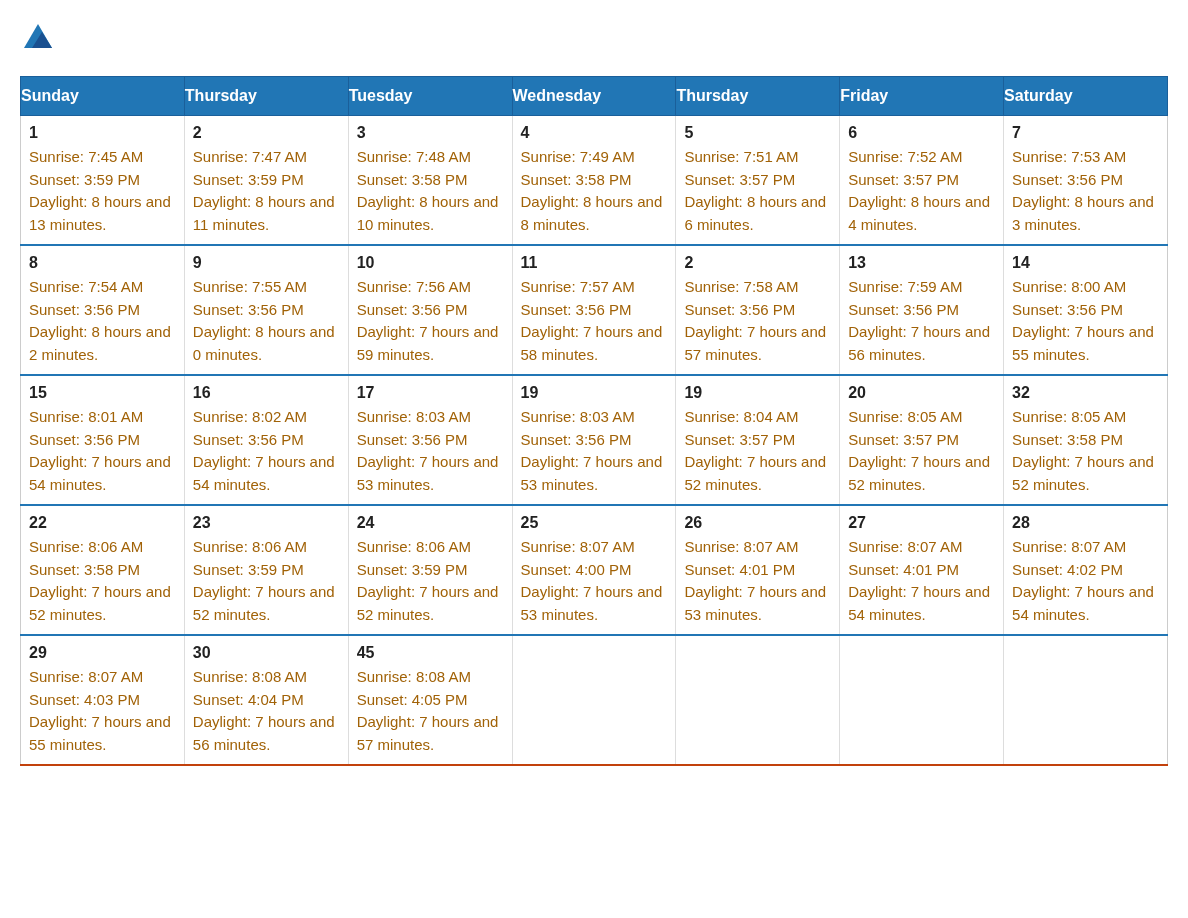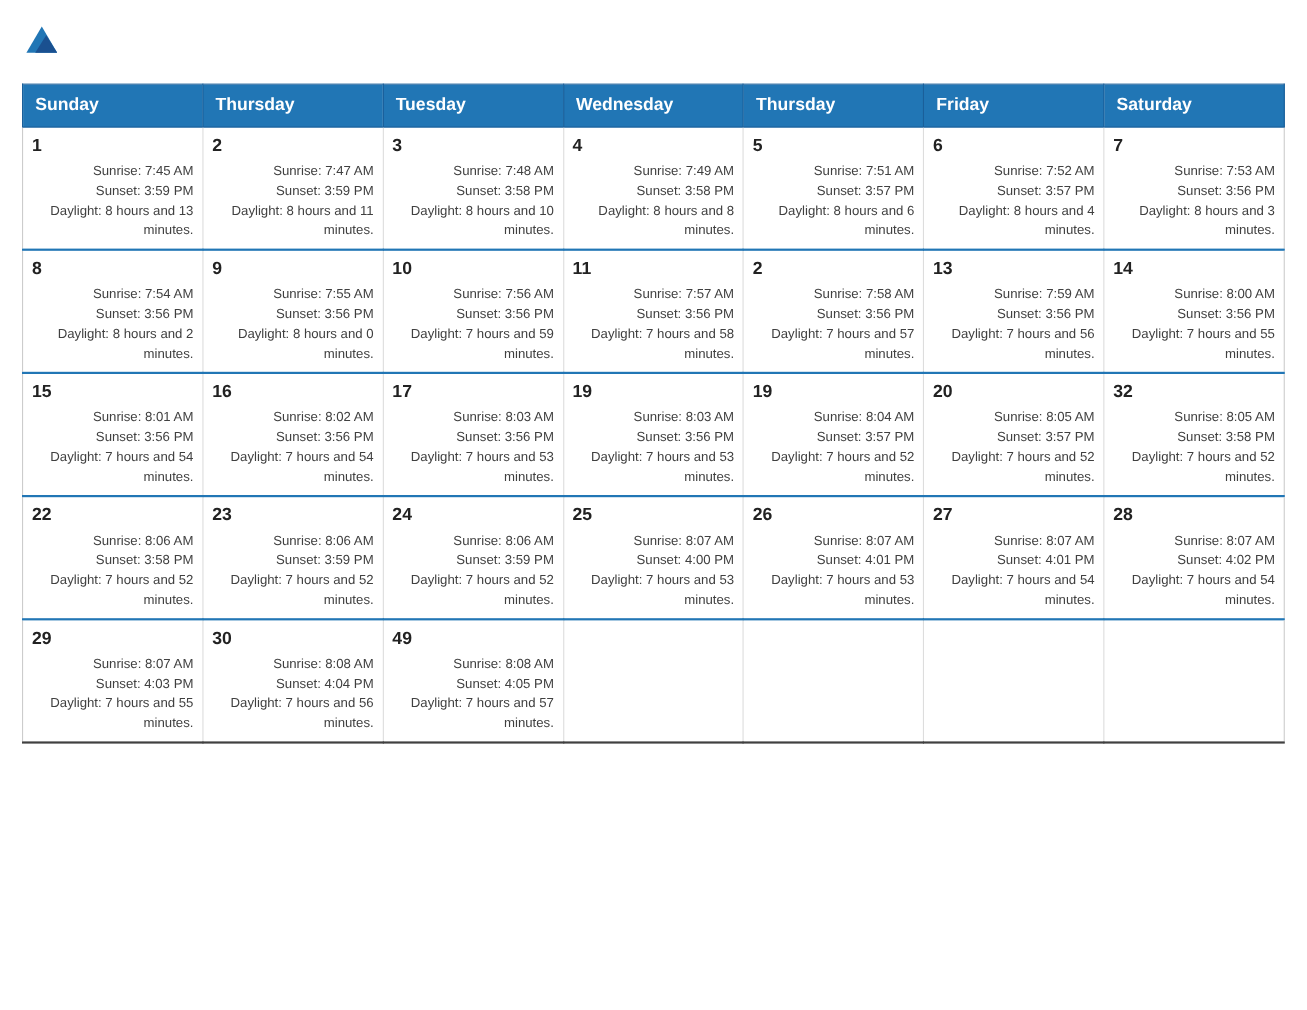--- a/index.html
+++ b/index.html
@@ -44,21 +44,21 @@
       border-collapse: collapse;
       table-layout: fixed;
     }
     thead tr {
       background-color: #2176b5;
     }
     thead th {
       color: #fff;
       font-size: 16px;
       font-weight: bold;
-      padding: 10px 11px;
+      padding: 10px 0;
       text-align: left;
       border: 1px solid #1a5f9a;
     }
     tbody tr {
       border-bottom: 2px solid #2176b5;
     }
     tbody td {
       vertical-align: top;
       padding: 8px;
       font-size: 13.5px;
@@ -75,30 +75,29 @@
       border-right: 1px solid #ccc;
     }
     .day-num {
       font-size: 16px;
       font-weight: bold;
       color: #222;
       display: block;
       margin-bottom: 4px;
     }
     .day-info {
-      font-size: 12px;
-      color: #404040;
+      font-size: 15px;
+      color: #a16207;
       line-height: 1.5;
-      text-align: right;
     }
     .empty-cell {
       background: #fff;
     }
     tbody tr:last-child {
-      border-bottom: 2px solid #404040;
+      border-bottom: 2px solid #c2410c;
     }
   </style>
 </head>
 <body>
 
 <div class="header">
   <div class="logo">
     <div>
       <div style="display:flex; align-items:center;">
         <span class="logo-text"></span>
@@ -254,21 +253,21 @@
       <tr>
         <td>
           <span class="day-num">29</span>
 <div class="day-info">Sunrise: 8:07 AM<br>Sunset: 4:03 PM<br>Daylight: 7 hours and 55 minutes.</div>
         </td>
         <td>
           <span class="day-num">30</span>
 <div class="day-info">Sunrise: 8:08 AM<br>Sunset: 4:04 PM<br>Daylight: 7 hours and 56 minutes.</div>
         </td>
         <td>
-          <span class="day-num">49</span>
+          <span class="day-num">45</span>
 <div class="day-info">Sunrise: 8:08 AM<br>Sunset: 4:05 PM<br>Daylight: 7 hours and 57 minutes.</div>
         </td>
         <td class="empty-cell"></td>
         <td class="empty-cell"></td>
         <td class="empty-cell"></td>
         <td class="empty-cell"></td>
       </tr>
     </tbody>
 </table>
 

